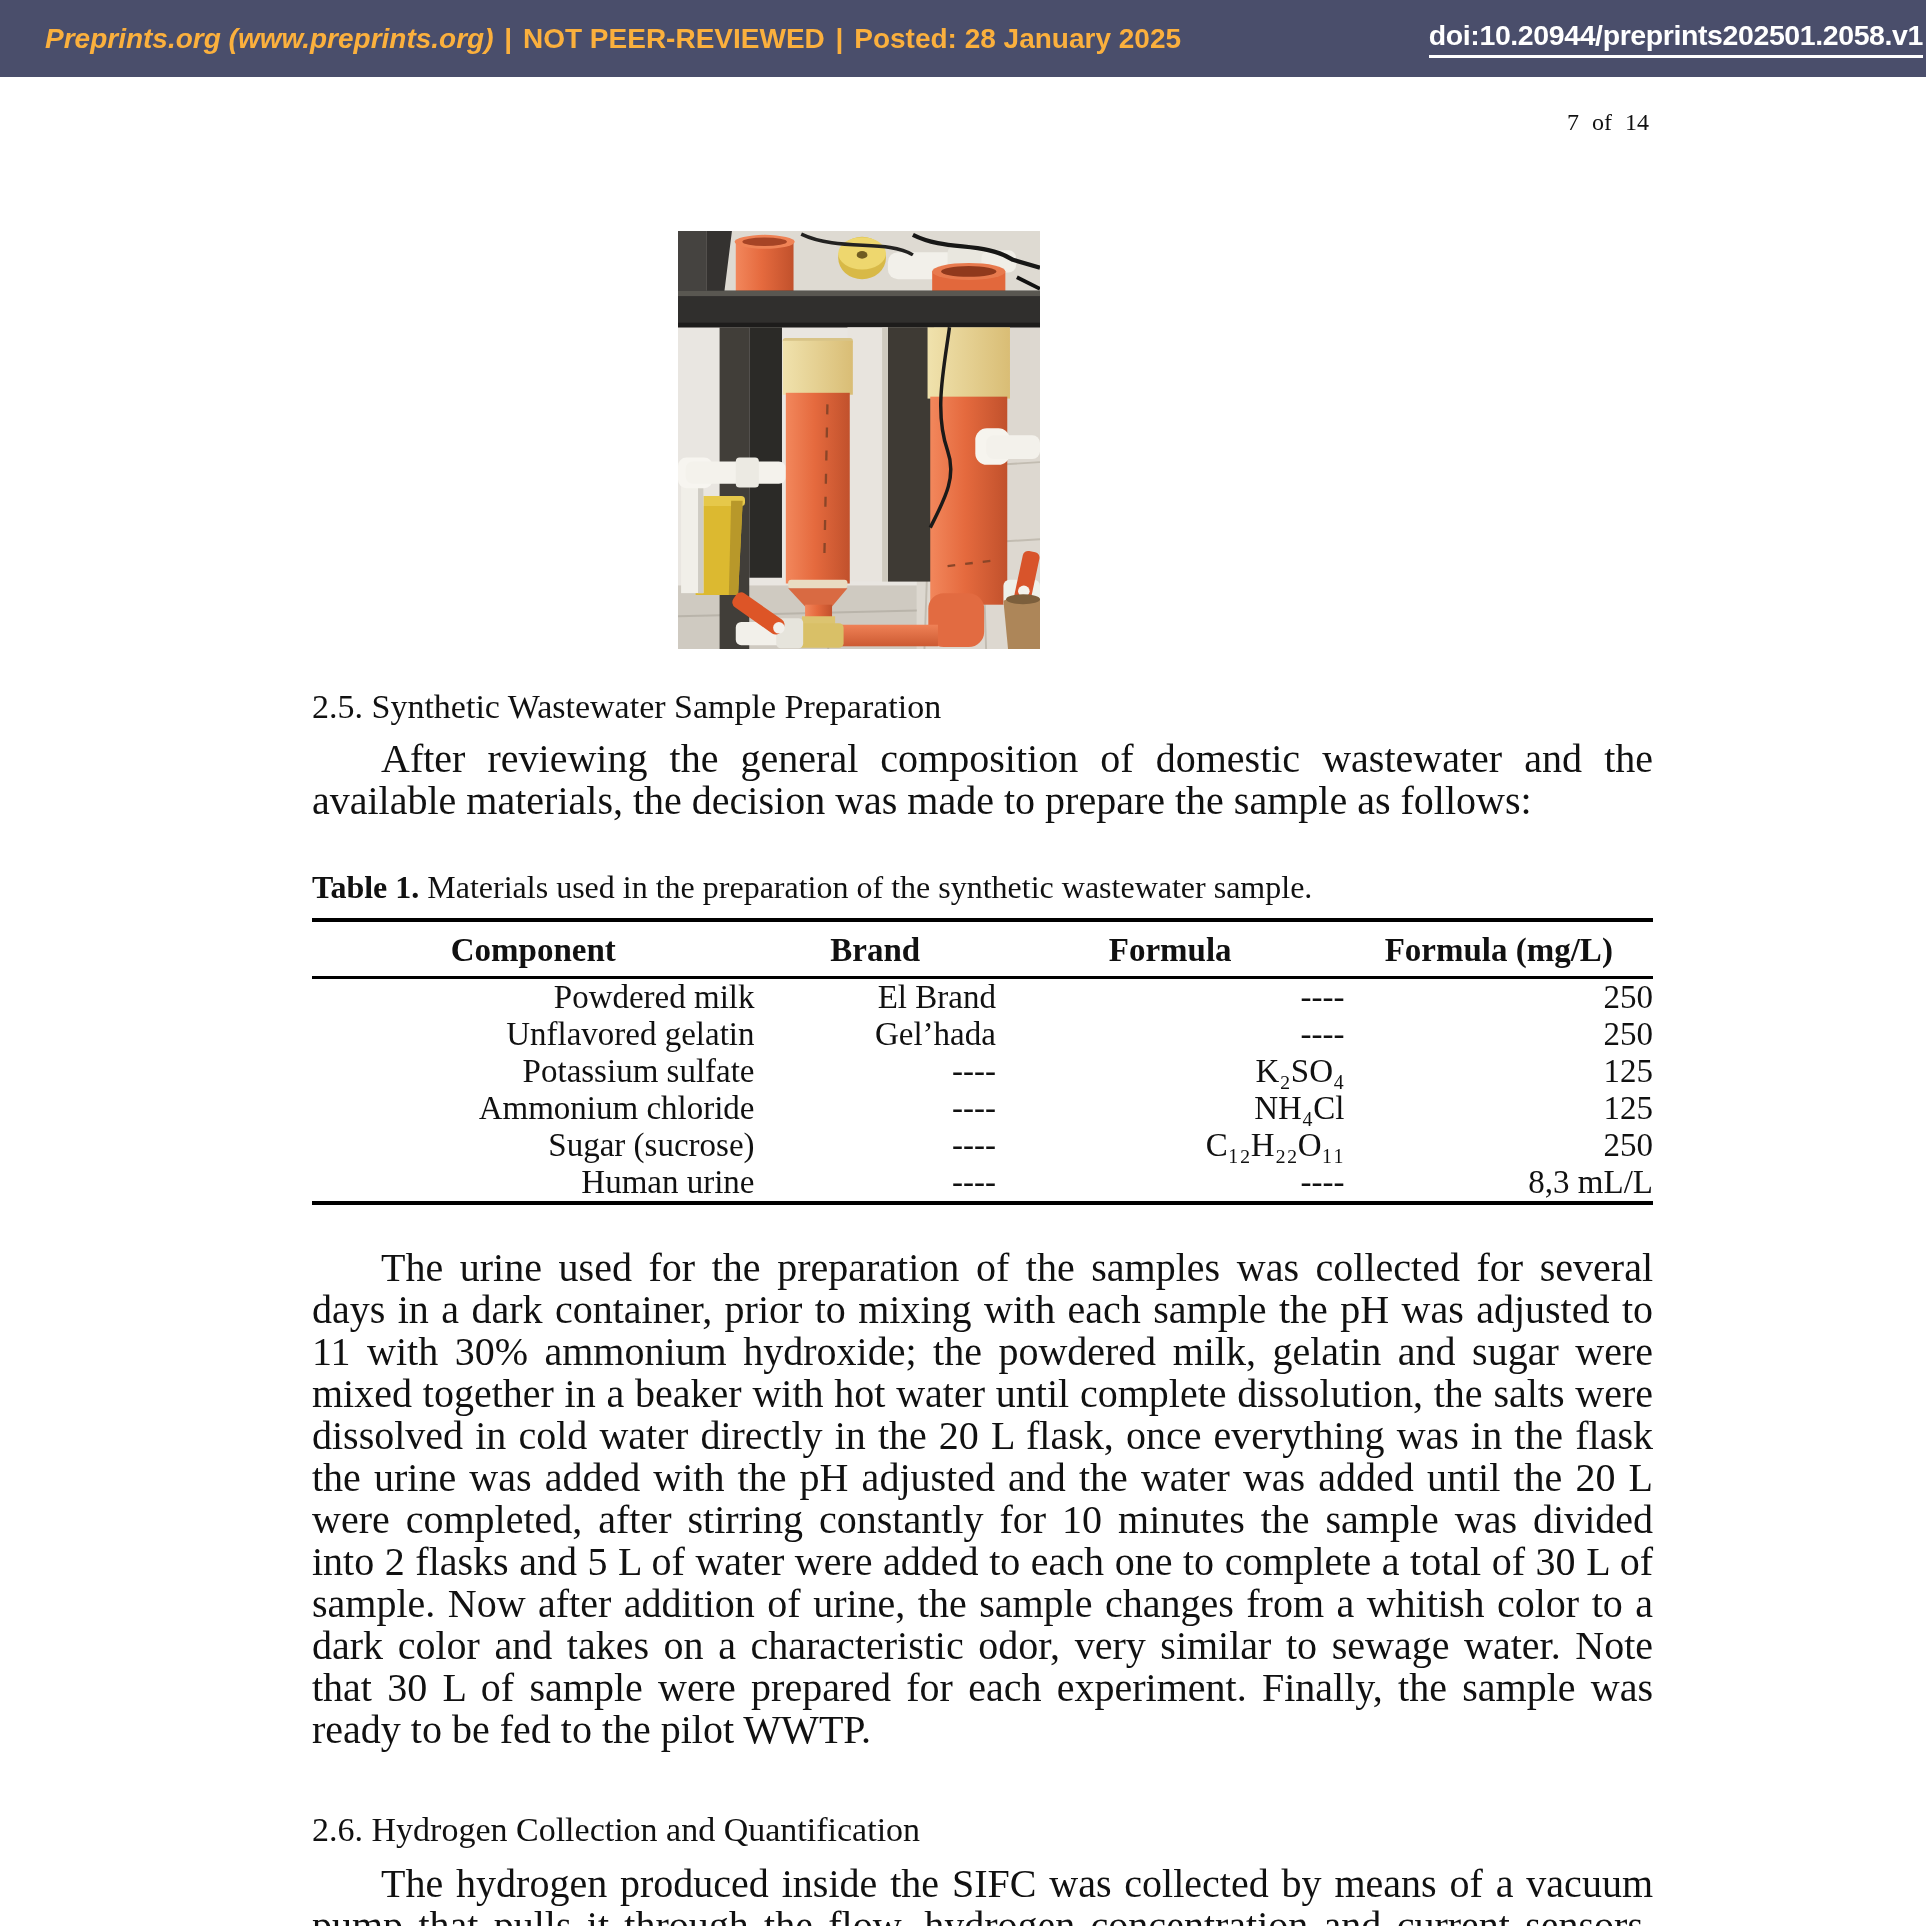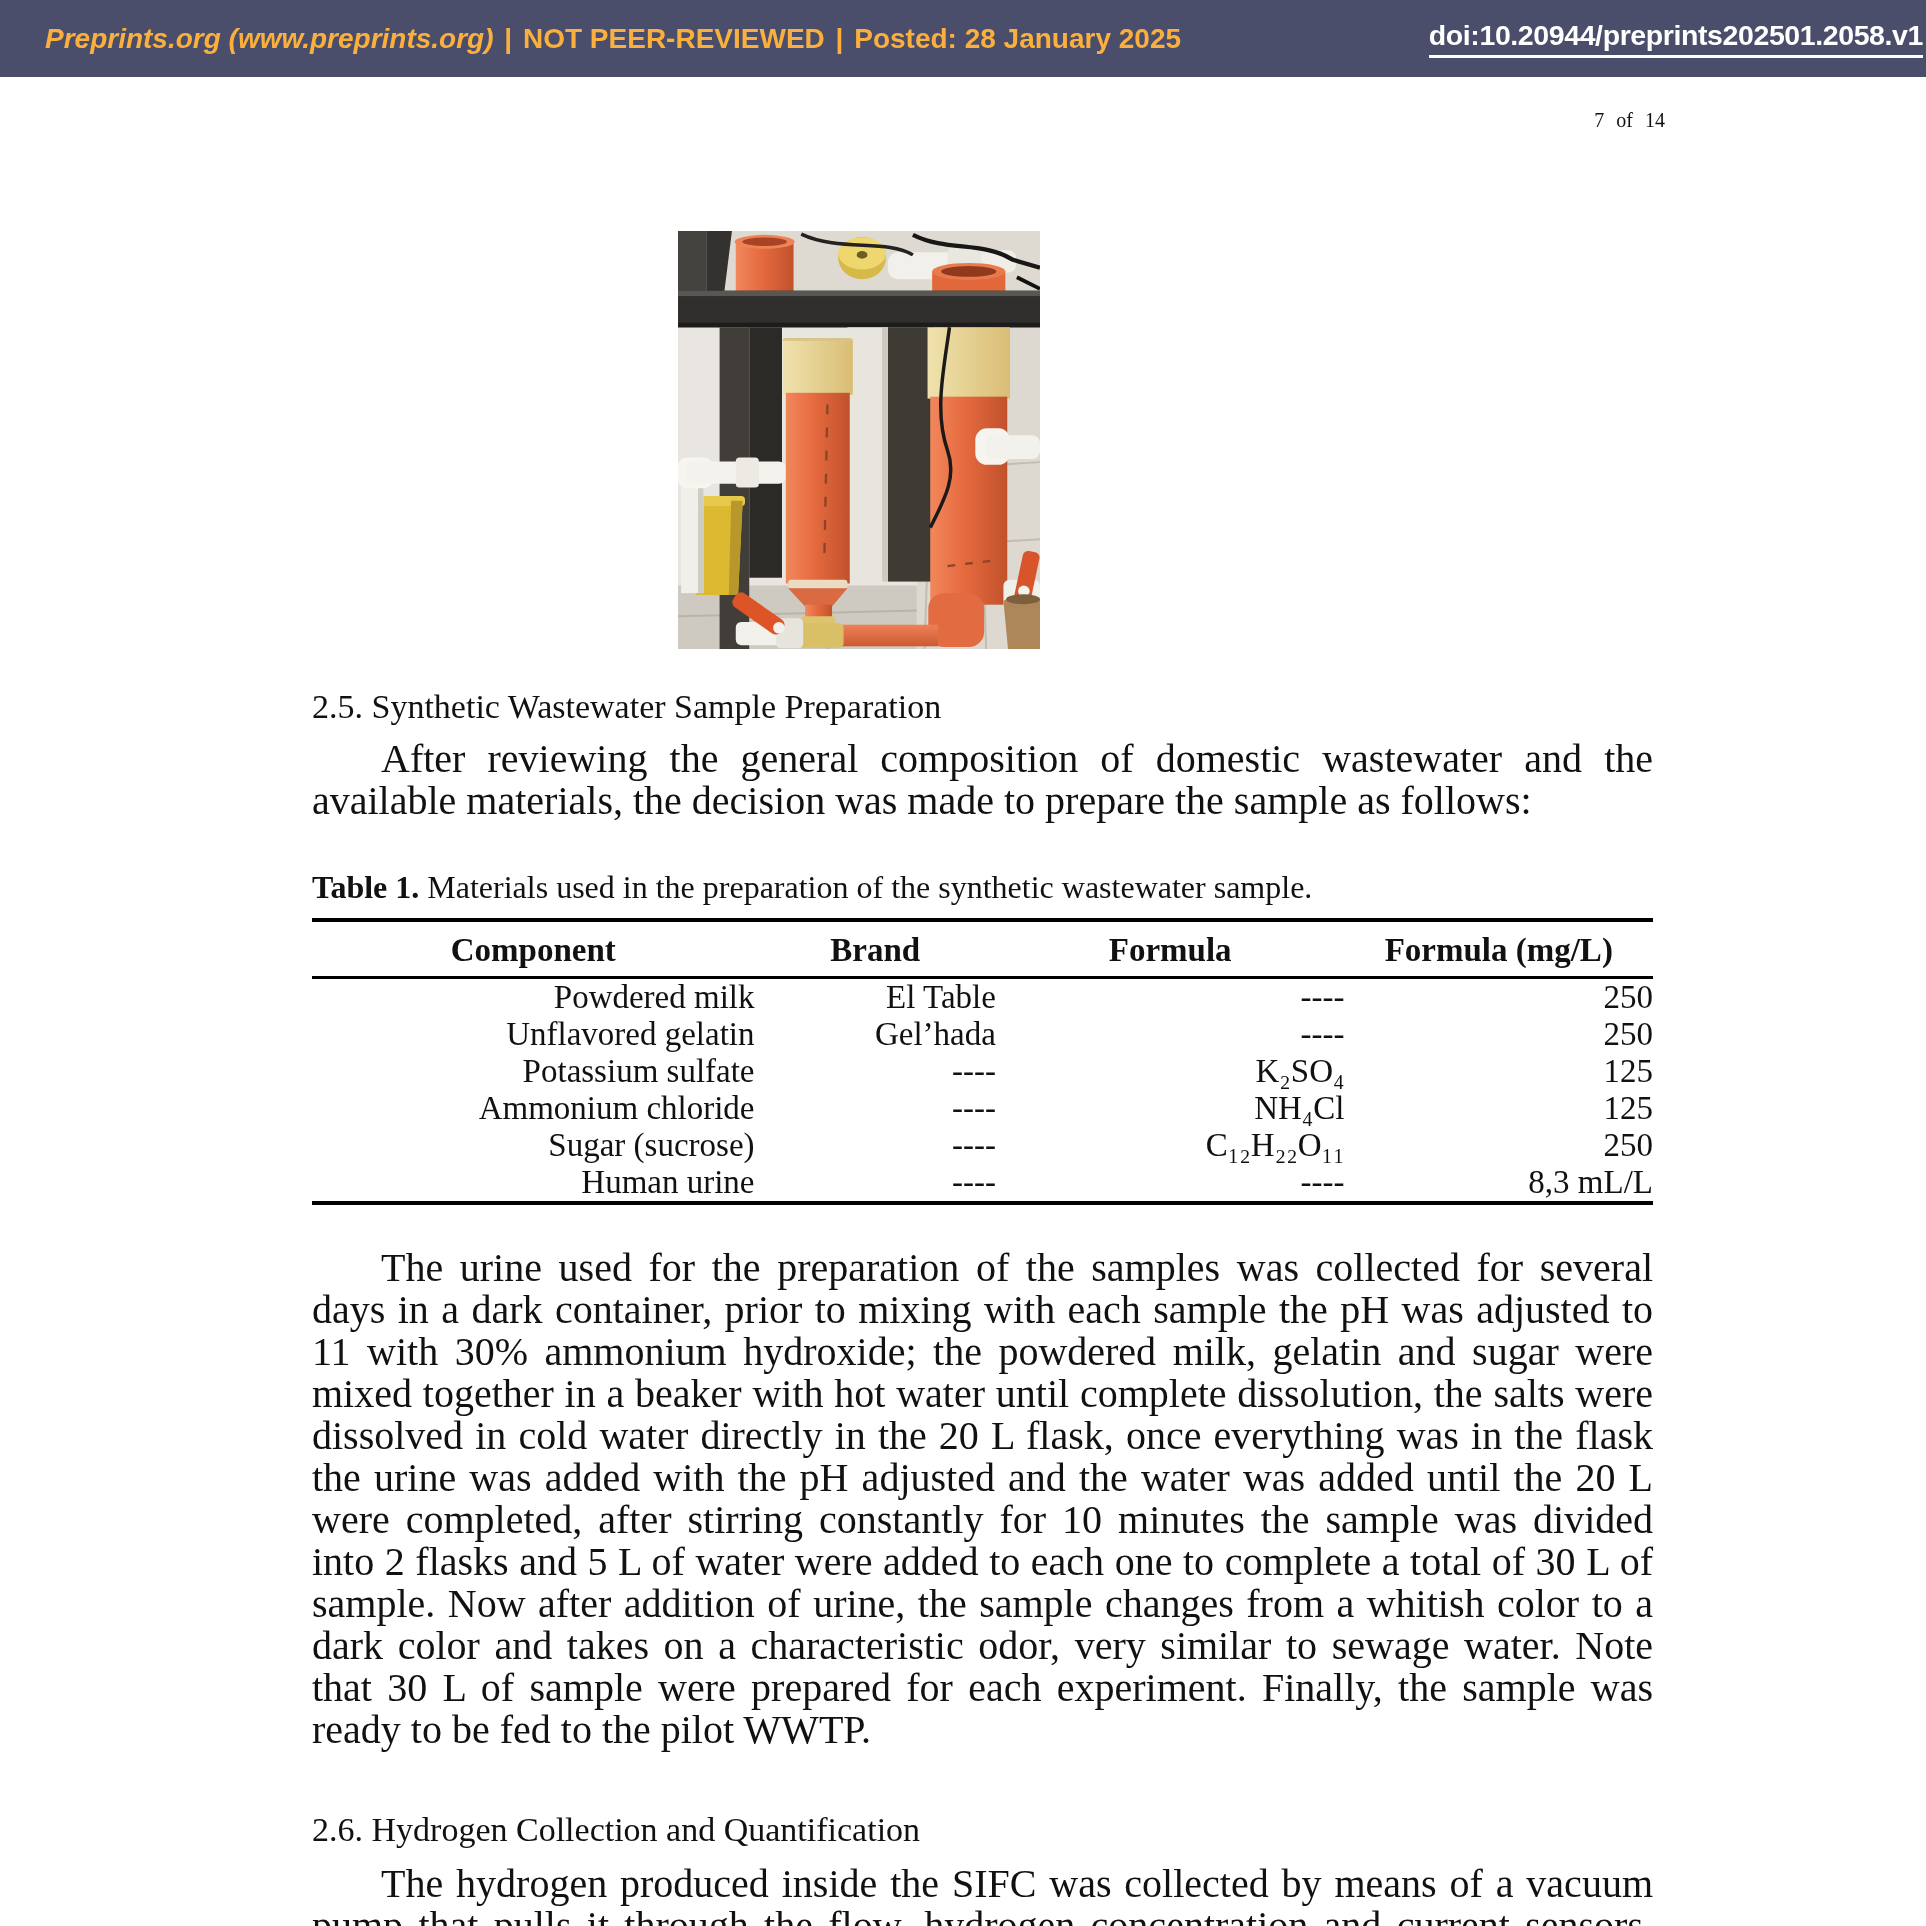--- a/index.html
+++ b/index.html
@@ -27,21 +27,21 @@
   }
   .header-left .brand{font-style:italic;}
   .header-left .sep{font-style:normal;margin:0 10.8px;font-weight:bold;}
   .header-doi{
     margin-right:42px;color:var(--doi);font-weight:bold;font-size:28.5px;
     border-bottom:3.5px solid #ffffff;padding-bottom:3.1px;white-space:nowrap;
     letter-spacing:-0.4px;
   }
   
   .page-number{
-    position:absolute;top:109px;right:300px;font-size:20px;color:var(--ink);
+    position:absolute;top:109px;right:316px;font-size:24px;color:var(--ink);
     word-spacing:7px;
   }
   
   .content{
     position:absolute;top:77px;left:312px;width:1341px;
   }
   .photo-wrap{width:362px;height:418px;margin:154px 0 0 366px;}
   .photo-wrap svg{width:100%;height:100%;display:block;}
   .caption{
     margin-top:40px;font-size:32px;line-height:39px;text-align:left;
@@ -218,21 +218,21 @@
       <tr>
         <th>Component</th>
         <th>Brand</th>
         <th>Formula</th>
         <th>Formula (mg/L)</th>
       </tr>
     </thead>
     <tbody>
         <tr>
           <td class="cell-left">Powdered milk</td>
-          <td class="cell-center">El Table</td>
+          <td class="cell-center">El Brand</td>
           <td class="cell-center">----</td>
           <td class="cell-center">250</td>
         </tr>
         <tr>
           <td class="cell-left">Unflavored gelatin</td>
           <td class="cell-center">Gel’hada</td>
           <td class="cell-center">----</td>
           <td class="cell-center">250</td>
         </tr>
         <tr>

